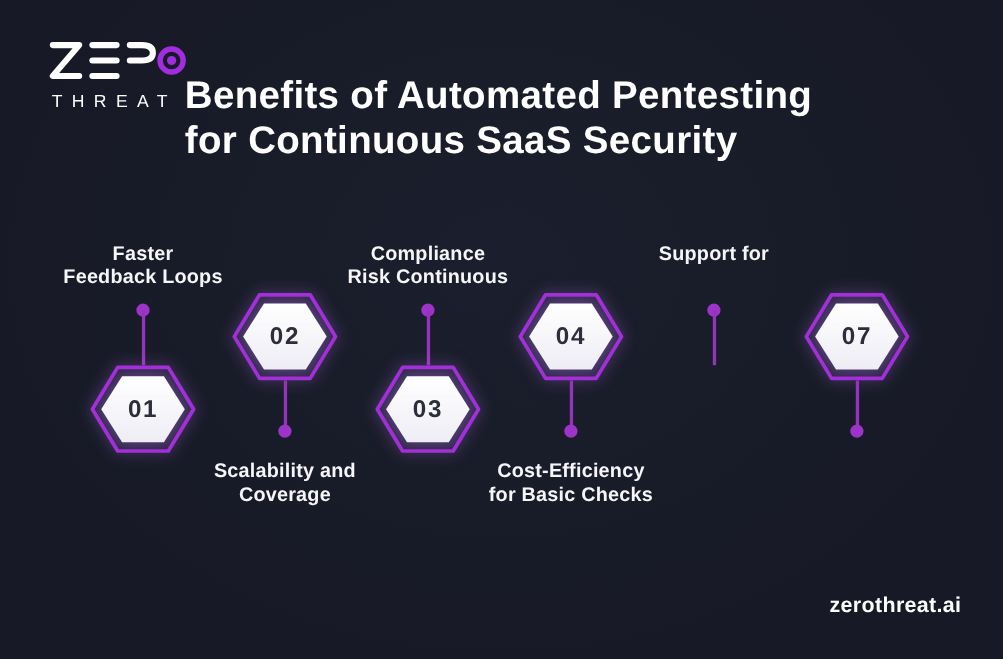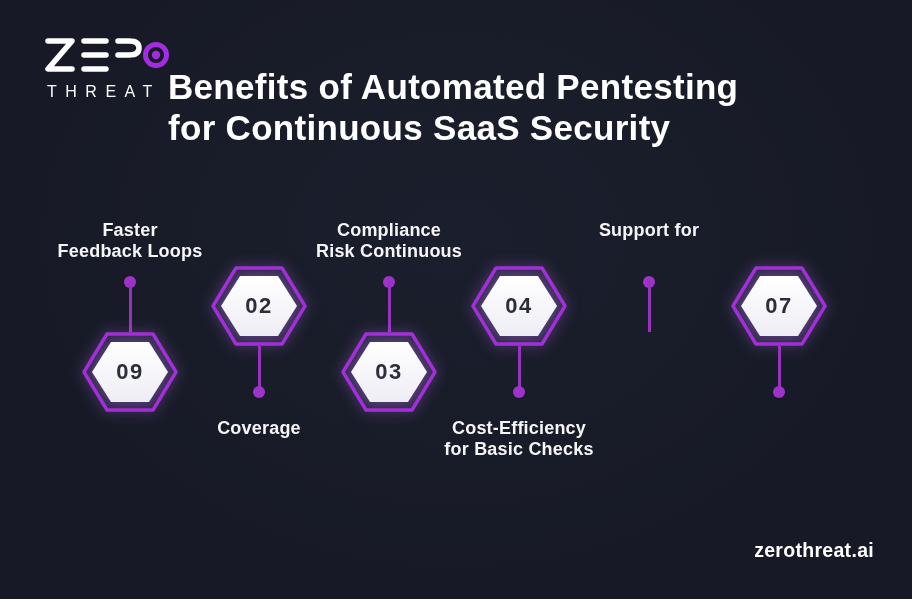--- a/index.html
+++ b/index.html
@@ -94,41 +94,42 @@
       <svg width="98" height="84" viewBox="0 0 98 84" aria-hidden="true">
         <defs>
             <linearGradient id="hx1" x1="0" y1="0" x2="0" y2="1">
               <stop offset="0" stop-color="#ffffff"></stop>
               <stop offset="1" stop-color="#eeedf5"></stop>
             </linearGradient>
           </defs>
         <polygon points="3,42 26,4 72,4 95,42 72,80 26,80" fill="none" stroke="#a22fd8" stroke-width="3.4" stroke-linejoin="round"></polygon>
         <polygon points="11,42 30,12 68,12 87,42 68,72 30,72" fill="url(#hx1)"></polygon>
       </svg>
-      <div class="hex-number">09</div>
+      <div class="hex-number">01</div>
     </div>
   </div>
 
   <div class="benefit hex-high g2">
     <div class="hex-wrap">
       <svg width="98" height="84" viewBox="0 0 98 84" aria-hidden="true">
         <defs>
             <linearGradient id="hx2" x1="0" y1="0" x2="0" y2="1">
               <stop offset="0" stop-color="#ffffff"></stop>
               <stop offset="1" stop-color="#eeedf5"></stop>
             </linearGradient>
           </defs>
         <polygon points="3,42 26,4 72,4 95,42 72,80 26,80" fill="none" stroke="#a22fd8" stroke-width="3.4" stroke-linejoin="round"></polygon>
         <polygon points="11,42 30,12 68,12 87,42 68,72 30,72" fill="url(#hx2)"></polygon>
       </svg>
       <div class="hex-number">02</div>
     </div>
     <div class="connector"></div>
     <div class="dot"></div>
     <div class="label">
+      <div>Scalability and</div>
       <div>Coverage</div>
     </div>
   </div>
 
   <div class="benefit hex-low g3">
     <div class="label">
       <div>Compliance</div>
       <div>Risk Continuous</div>
     </div>
     <div class="dot"></div>

